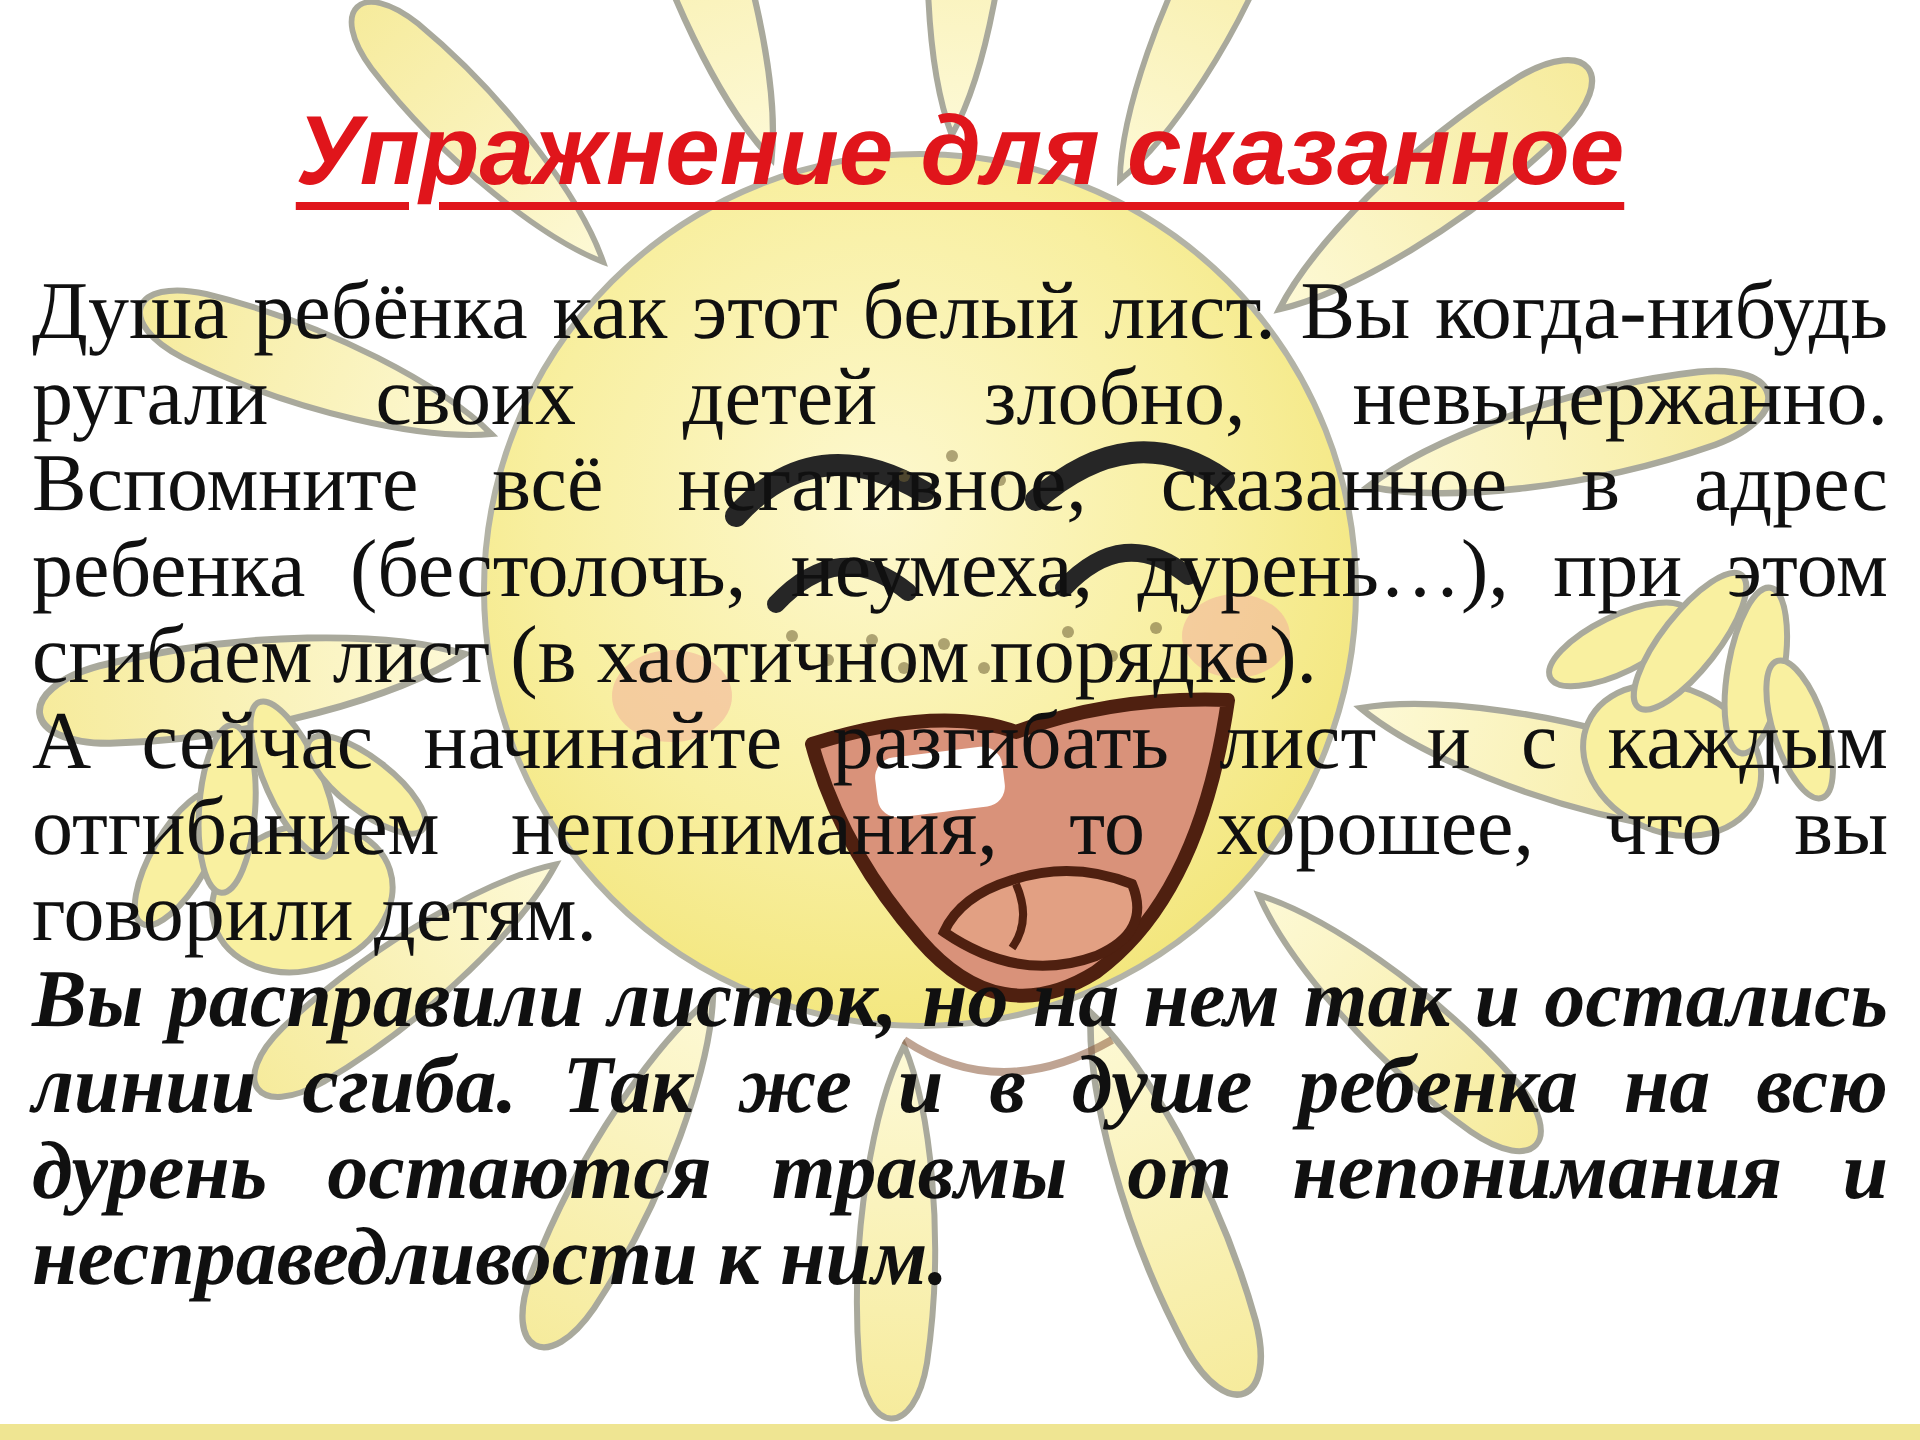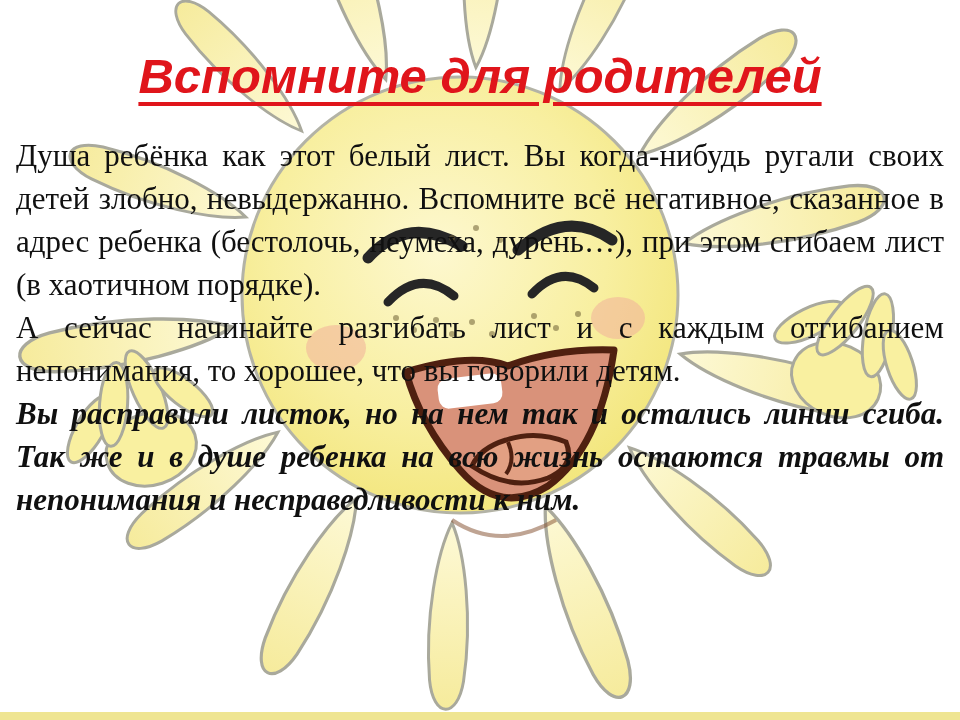--- a/index.html
+++ b/index.html
@@ -16,21 +16,21 @@
     font-family:"Liberation Sans", sans-serif;
     font-style:italic; font-weight:bold;
     font-size:49px; letter-spacing:0px;
     color:#e0151b;
     text-decoration:underline;
     text-decoration-thickness:4px;
     text-underline-offset:9px;
   }
   .body-par {
     margin:0;
-    font-size:31px; line-height:43px;
+    font-size:41px; line-height:43px;
     color:#101010;
     text-align:justify;
   }
   .emphasis { font-weight:bold; font-style:italic; }
 </style>
 </head>
 <body>
 
 <div class="slide">
 
@@ -115,22 +115,22 @@
       <path d="M472,466 Q510,492 548,478 Q576,466 566,442 Q536,430 506,440 Q480,448 472,466 Z" fill="#e2a083" stroke="#4f2010" stroke-width="5"></path>
       <path d="M508,442 Q516,460 506,474" fill="none" stroke="#4f2010" stroke-width="4"></path>
 
       <path d="M452,520 Q500,552 556,520" fill="none" stroke="#8a5a3a" stroke-width="4" opacity="0.55"></path>
     </g>
 
     <rect x="0" y="712" width="960" height="8" fill="#ece07f" opacity="0.85"></rect>
   </svg>
 
   <div class="content">
-    <h1 class="title">Вспомните для родителей</h1>
+    <h1 class="title">Упражнение для сказанное</h1>
 
     <p class="body-par">Душа ребёнка как этот белый лист. Вы когда-нибудь ругали своих детей злобно, невыдержанно. Вспомните всё негативное, сказанное в адрес ребенка (бестолочь, неумеха, дурень…), при этом сгибаем лист (в хаотичном порядке).</p>
 
     <p class="body-par">А сейчас начинайте разгибать лист и с каждым отгибанием непонимания, то хорошее, что вы говорили детям.</p>
 
-    <p class="body-par emphasis">Вы расправили листок, но на нем так и остались линии сгиба. Так же и в душе ребенка на всю жизнь остаются травмы от непонимания и несправедливости к ним.</p>
+    <p class="body-par emphasis">Вы расправили листок, но на нем так и остались линии сгиба. Так же и в душе ребенка на всю дурень остаются травмы от непонимания и несправедливости к ним.</p>
   </div>
 
 </div>
 
 </body></html>

